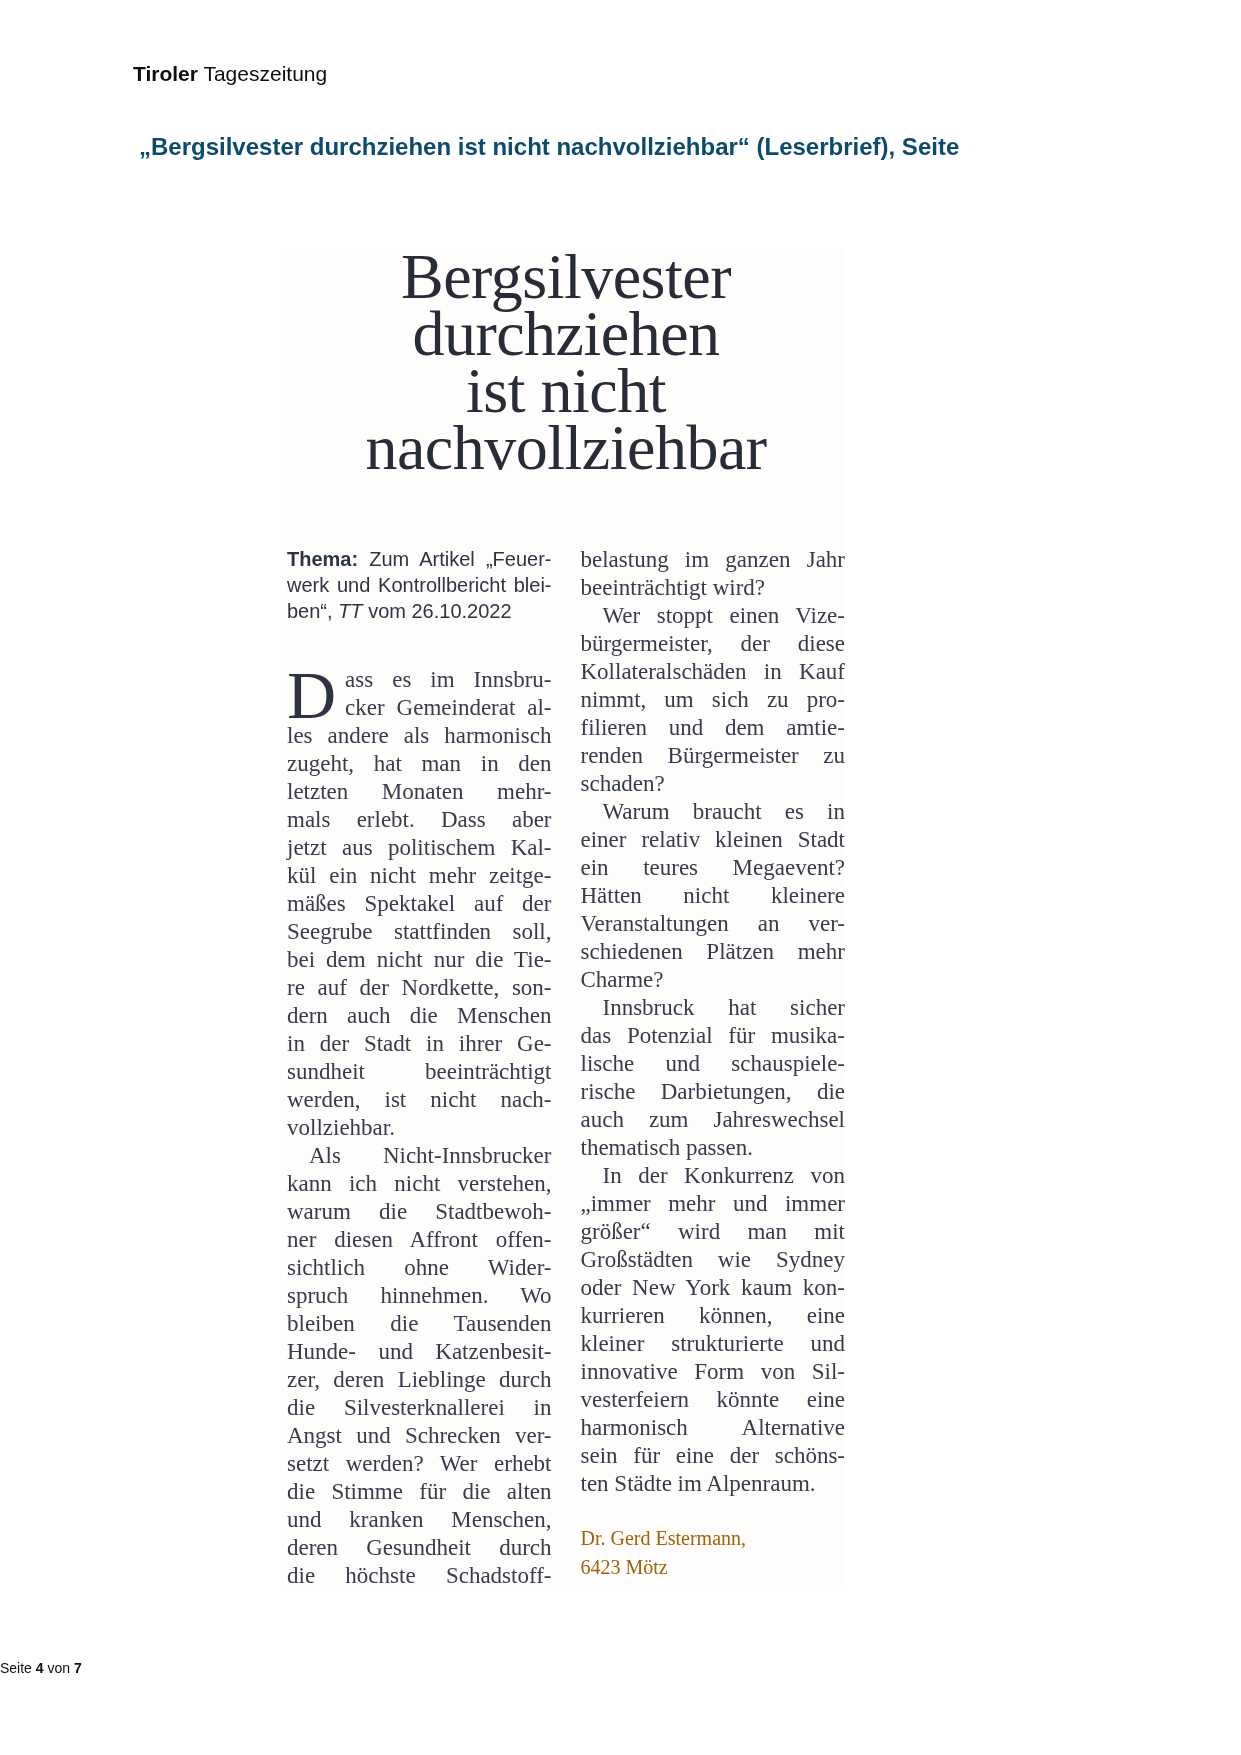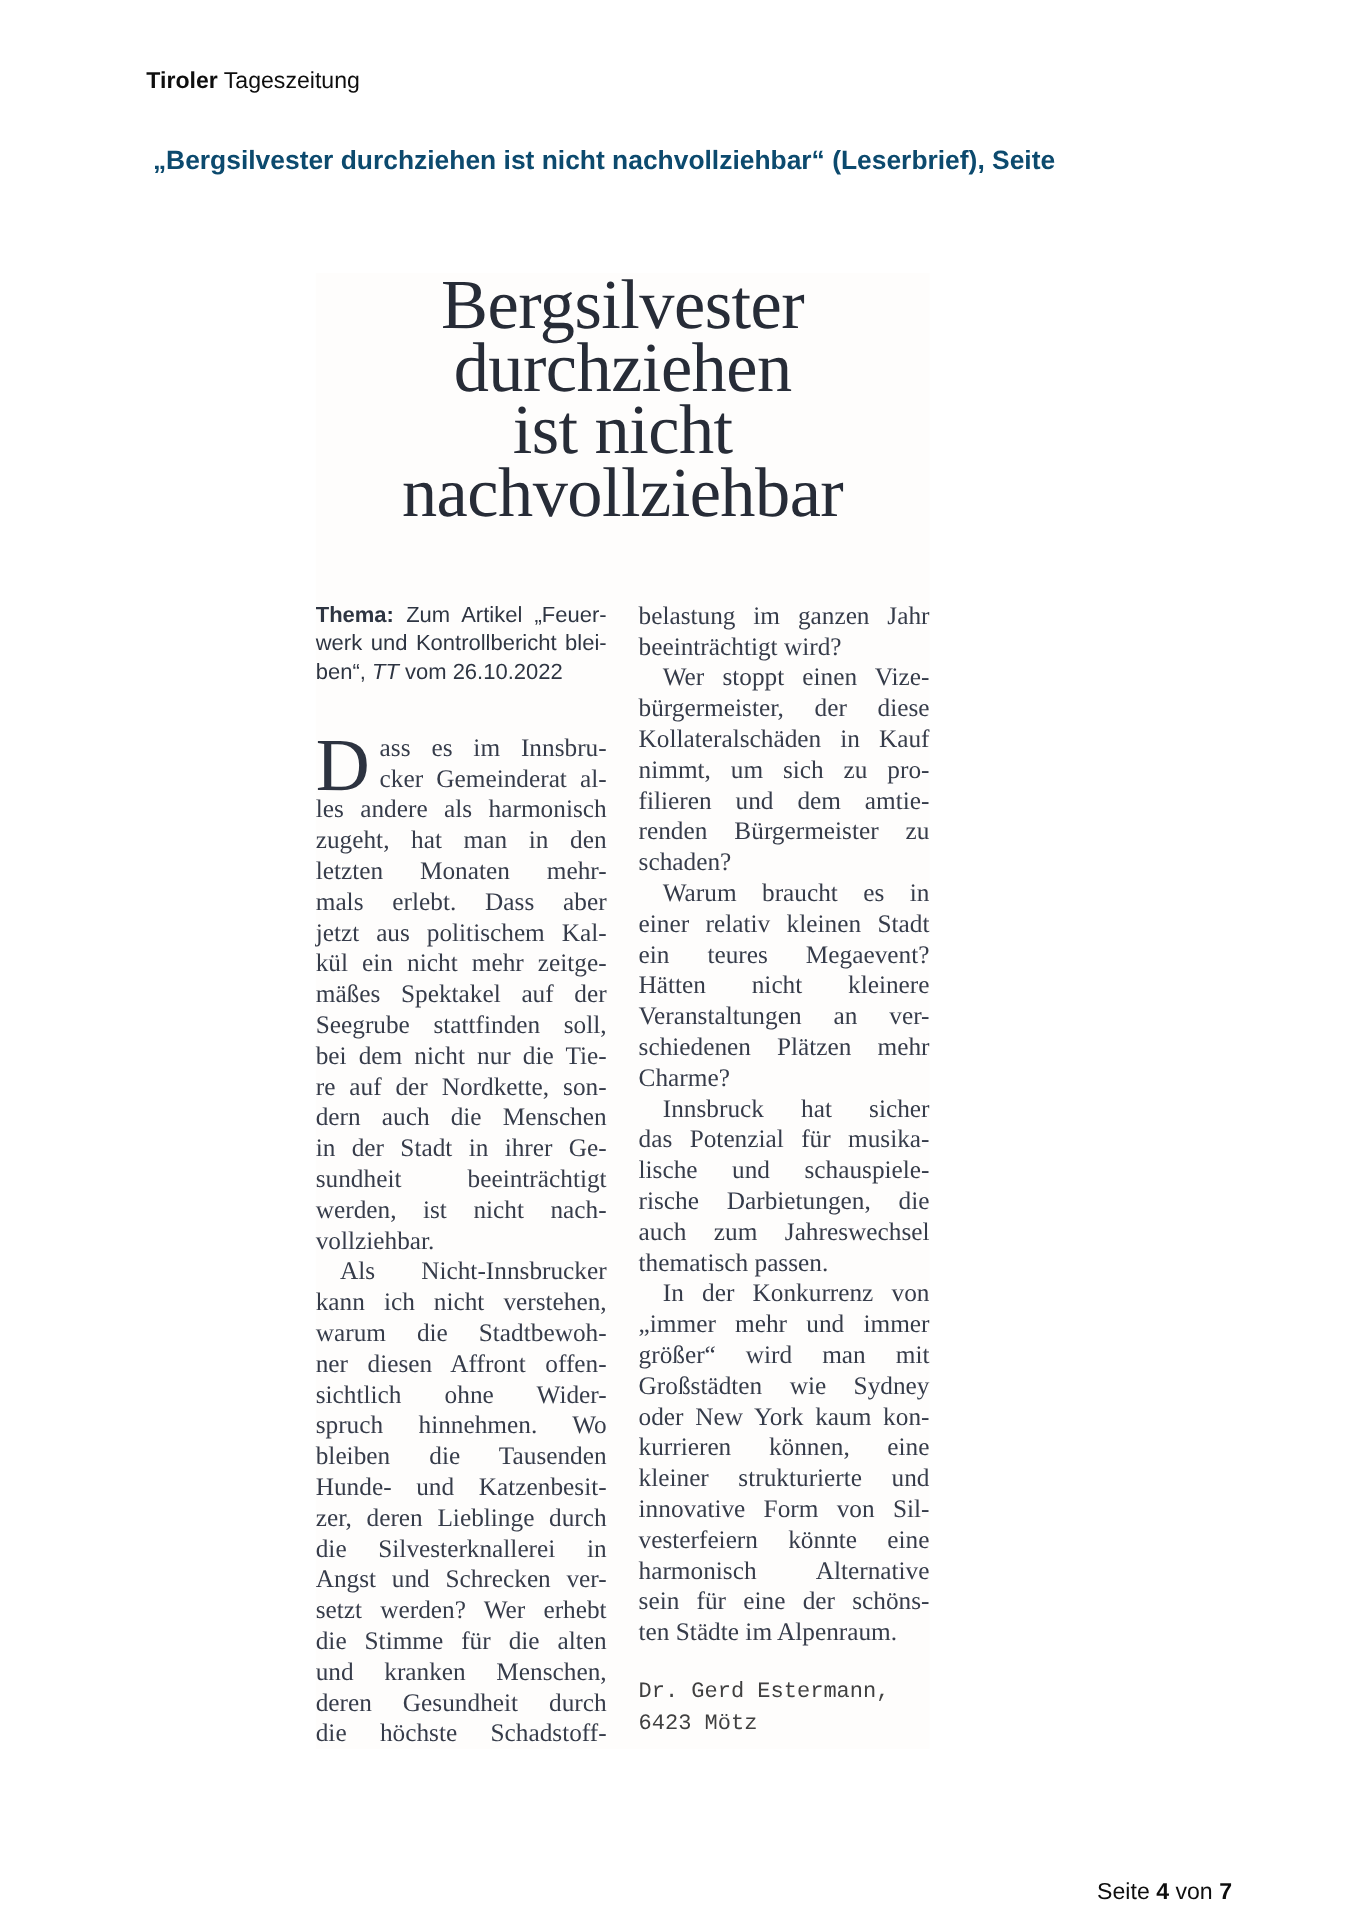--- a/index.html
+++ b/index.html
@@ -43,27 +43,27 @@
   }
   .para { margin:0; }
   .para .line { text-align:justify; }
   .para .line.jl { text-align-last:justify; }
   .para.indent .line:first-child { text-indent:22px; }
   .dropcap {
     float:left; font-family:"Liberation Serif", serif; font-weight:400;
     font-size:68px; line-height:54px; padding:2px 9px 0 0; color:#2d3340;
   }
   .signature {
-    margin-top:26px; font-family:Liberation Mono, monospace;
-    font-size:20px; line-height:29px; color:#404040;
+    margin-top:26px; font-family:Liberation Serif, serif;
+    font-size:20px; line-height:29px; color:#a16207;
   }
   
   .footer {
-    position:absolute; left:0; top:1708px; width:1120px;
-    text-align:right; font-size:21px; color:#0e0e0e;
+    position:absolute; left:0; top:1660px; width:1120px;
+    text-align:left; font-size:14px; color:#0e0e0e;
   }
   .footer .num { font-weight:700; }
 </style>
 </head>
 <body>
 
 <div class="brand">
   <b>Tiroler</b><span> Tageszeitung</span>
 </div>
 

